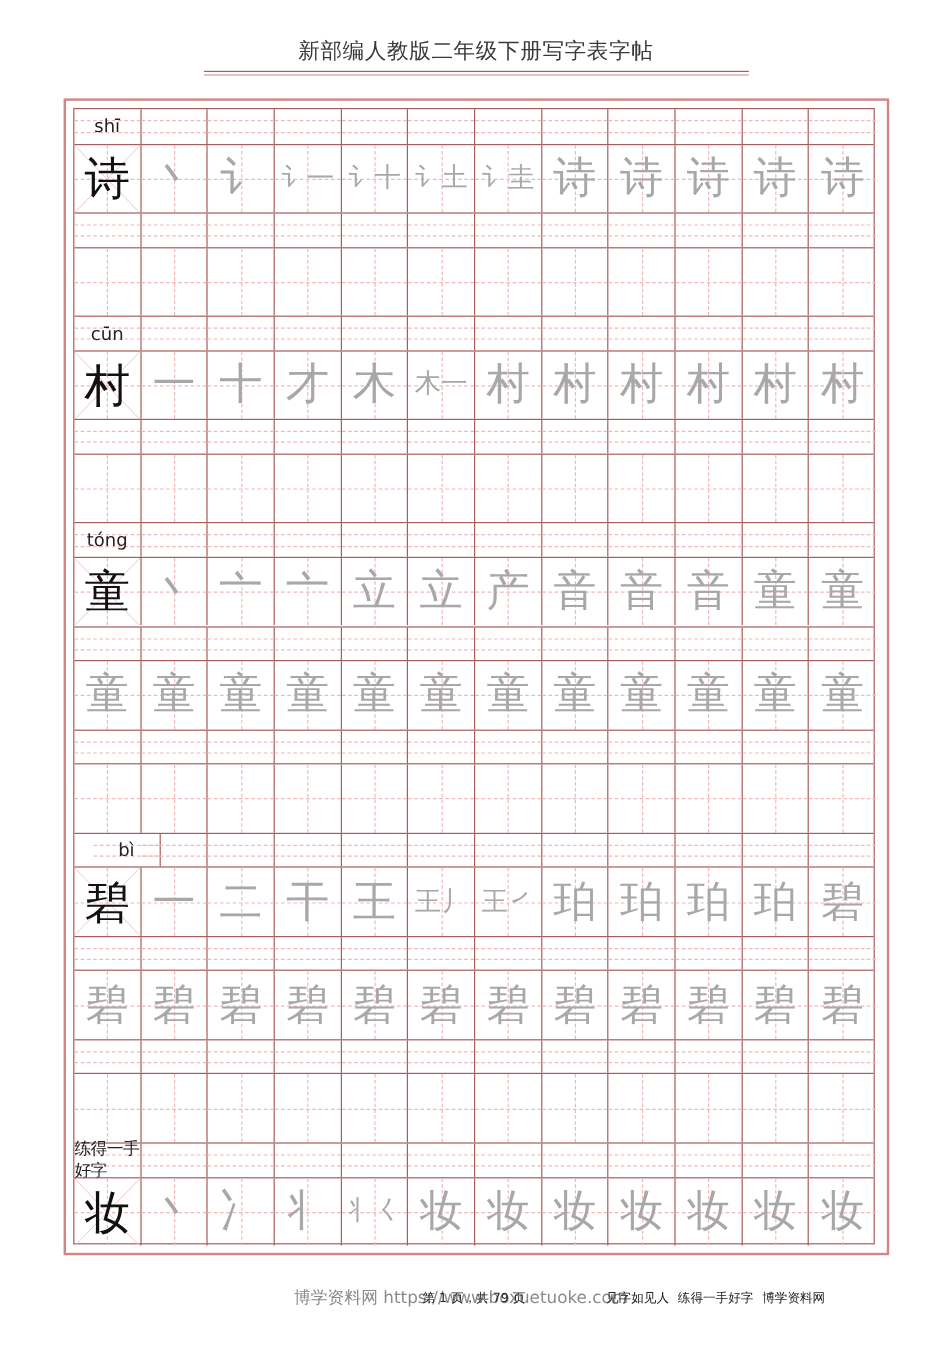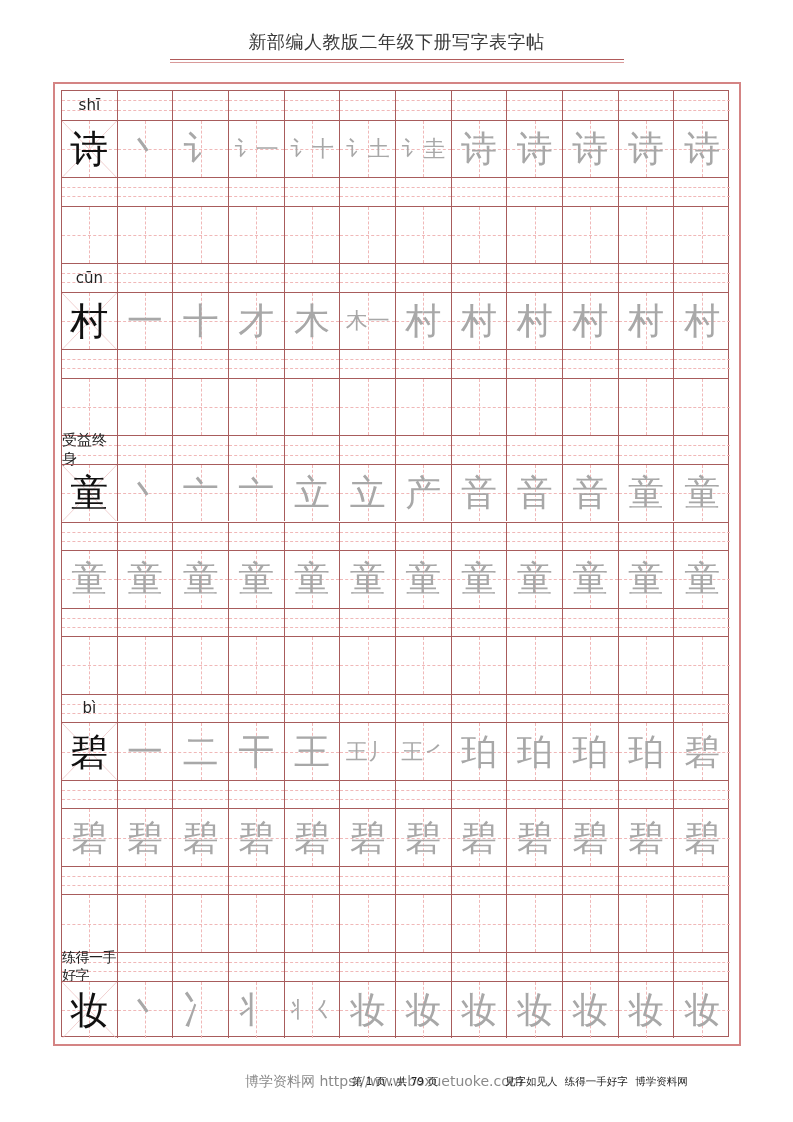--- a/index.html
+++ b/index.html
@@ -514,21 +514,21 @@
       </div>
       <div class="cell" style="left: 612.333px; width: 55.6667px;">
         <div class="sq-h"></div>
         <div class="sq-v"></div>
       </div>
     </div>
     <div class="band band-row" style="top: 344.4px; height: 28.55px;">
       <div class="cell" style="left: 0px; width: 55.6667px;">
         <div class="pin-dash" style="top: 33%;"></div>
         <div class="pin-dash" style="top: 66%;"></div>
-        <div class="pinyin">受益终身</div>
+        <div class="pinyin">tóng</div>
       </div>
       <div class="cell" style="left: 55.6667px; width: 55.6667px;">
         <div class="pin-dash" style="top: 33%;"></div>
         <div class="pin-dash" style="top: 66%;"></div>
       </div>
       <div class="cell" style="left: 111.333px; width: 55.6667px;">
         <div class="pin-dash" style="top: 33%;"></div>
         <div class="pin-dash" style="top: 66%;"></div>
       </div>
       <div class="cell" style="left: 167px; width: 55.6667px;">
@@ -840,21 +840,21 @@
       <div class="cell" style="left: 556.667px; width: 55.6667px;">
         <div class="sq-h"></div>
         <div class="sq-v"></div>
       </div>
       <div class="cell" style="left: 612.333px; width: 55.6667px;">
         <div class="sq-h"></div>
         <div class="sq-v"></div>
       </div>
     </div>
     <div class="band band-row" style="top: 602.7px; height: 28.55px;">
-      <div class="cell" style="left: 0px; width: 55.6667px;">
+      <div class="cell" style="left: 16px; width: 55.6667px;">
         <div class="pin-dash" style="top: 33%;"></div>
         <div class="pin-dash" style="top: 66%;"></div>
         <div class="pinyin">bì</div>
       </div>
       <div class="cell" style="left: 55.6667px; width: 55.6667px;">
         <div class="pin-dash" style="top: 33%;"></div>
         <div class="pin-dash" style="top: 66%;"></div>
       </div>
       <div class="cell" style="left: 111.333px; width: 55.6667px;">
         <div class="pin-dash" style="top: 33%;"></div>

